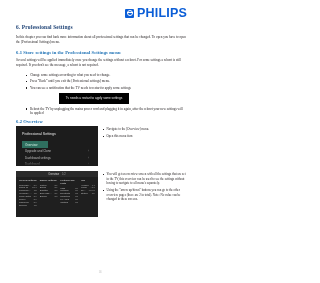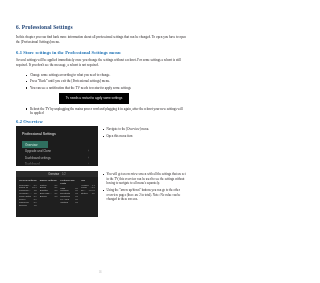--- a/index.html
+++ b/index.html
@@ -293,20 +293,24 @@
     font-size: 3px;
     color: #b9b9b9;
     font-family: "Liberation Serif", serif;
   }
 </style>
 </head>
 <body>
 
 <div class="page">
 
+  <div class="header">
+    <span class="logo-shield"></span>
+    <span class="logo-word">PHILIPS</span>
+  </div>
 
   <div class="content">
 
     <h1 class="chapter">6.  Professional Settings</h1>
 
     <p class="body">
       <span>In this chapter you can find back more information about all professional settings that can be changed. To open you have to open the [Professional Settings] menu.</span>
     </p>
 
     <h2 class="section">6.1 Store settings in the Professional Settings menu</h2>

